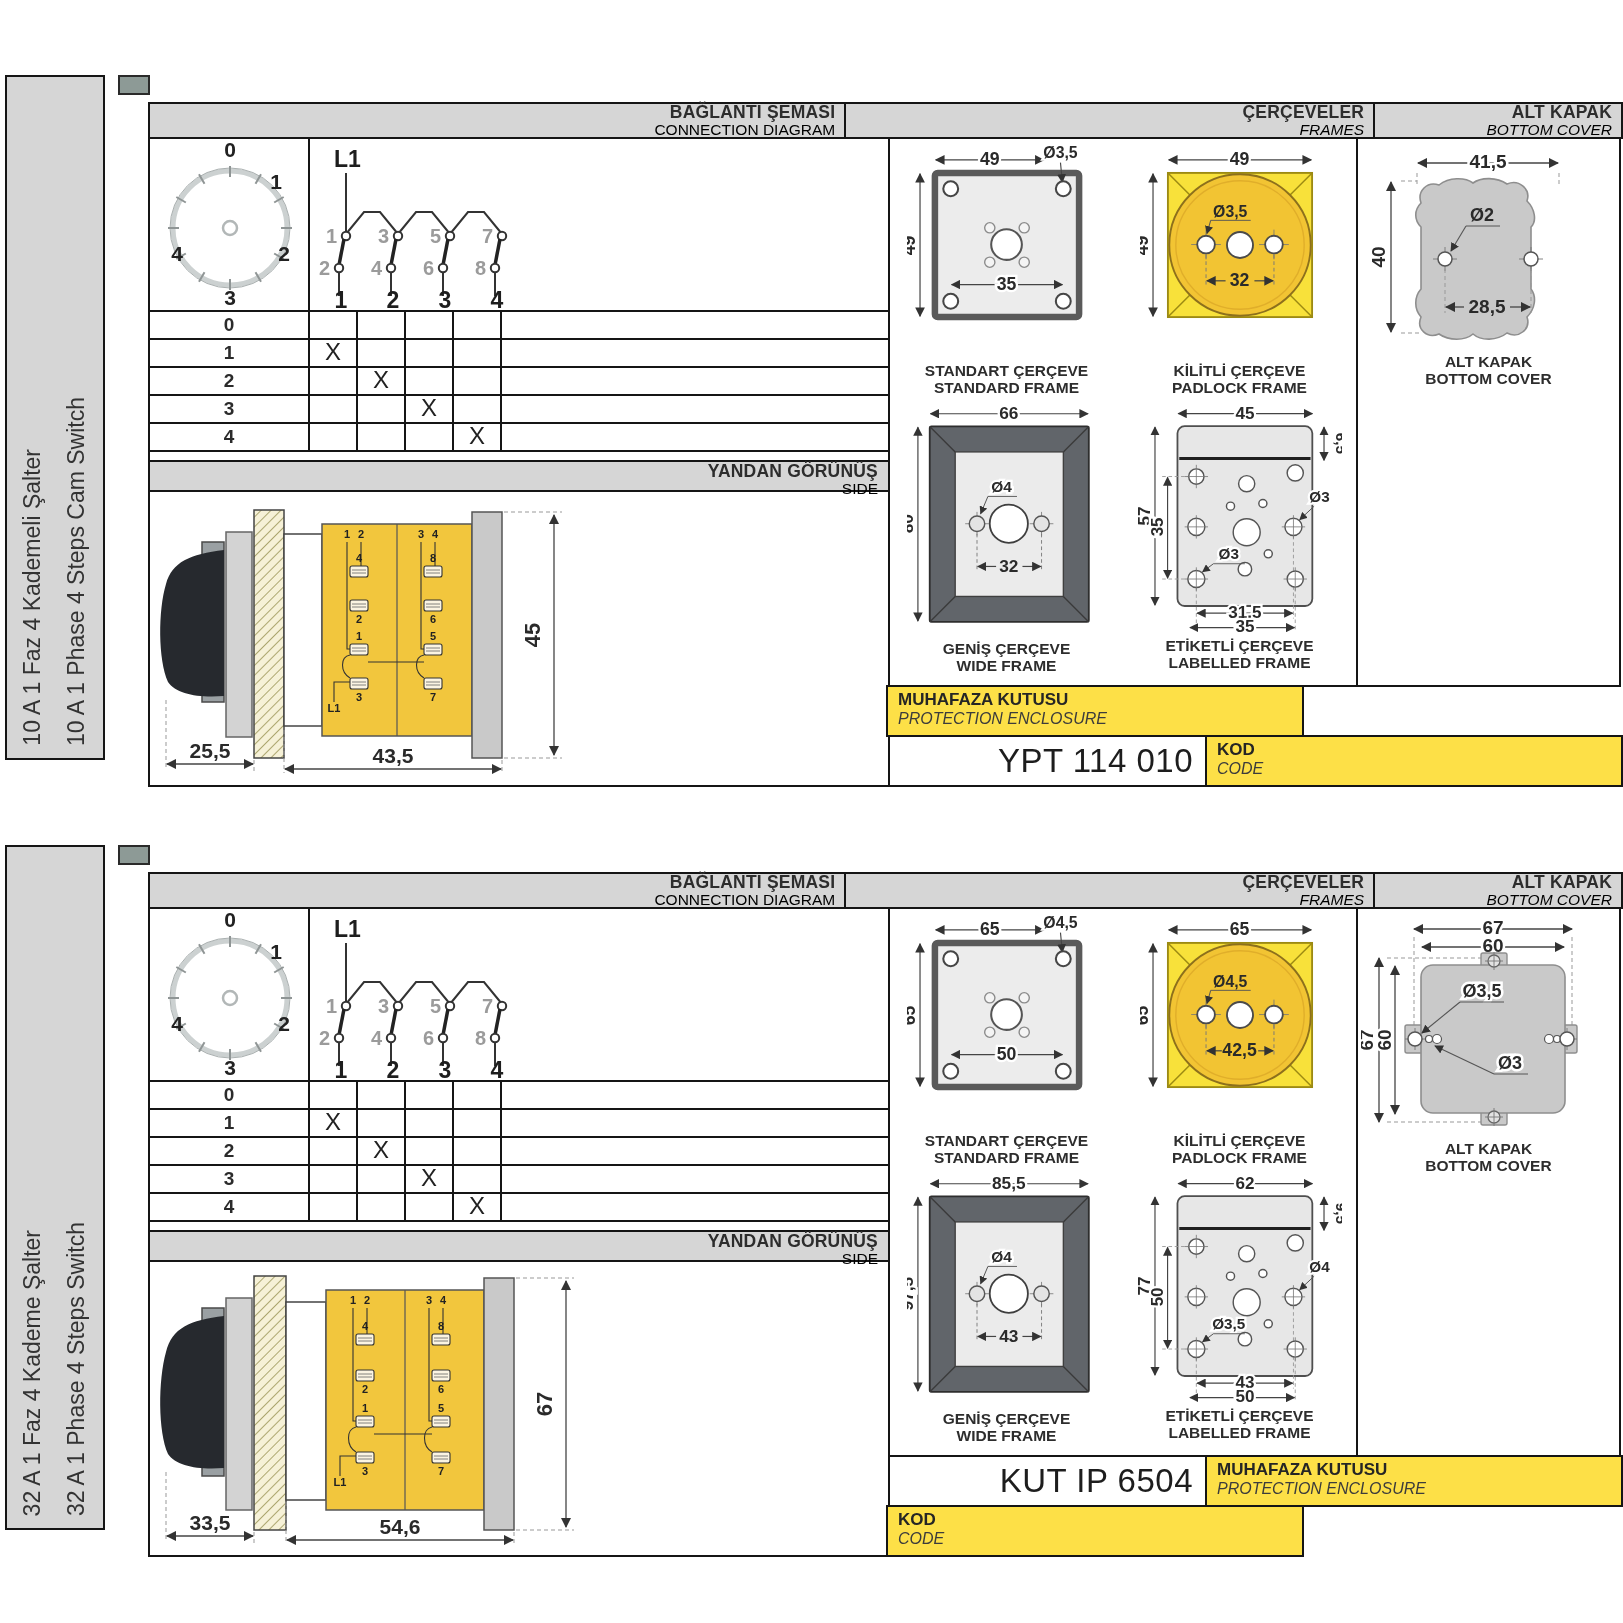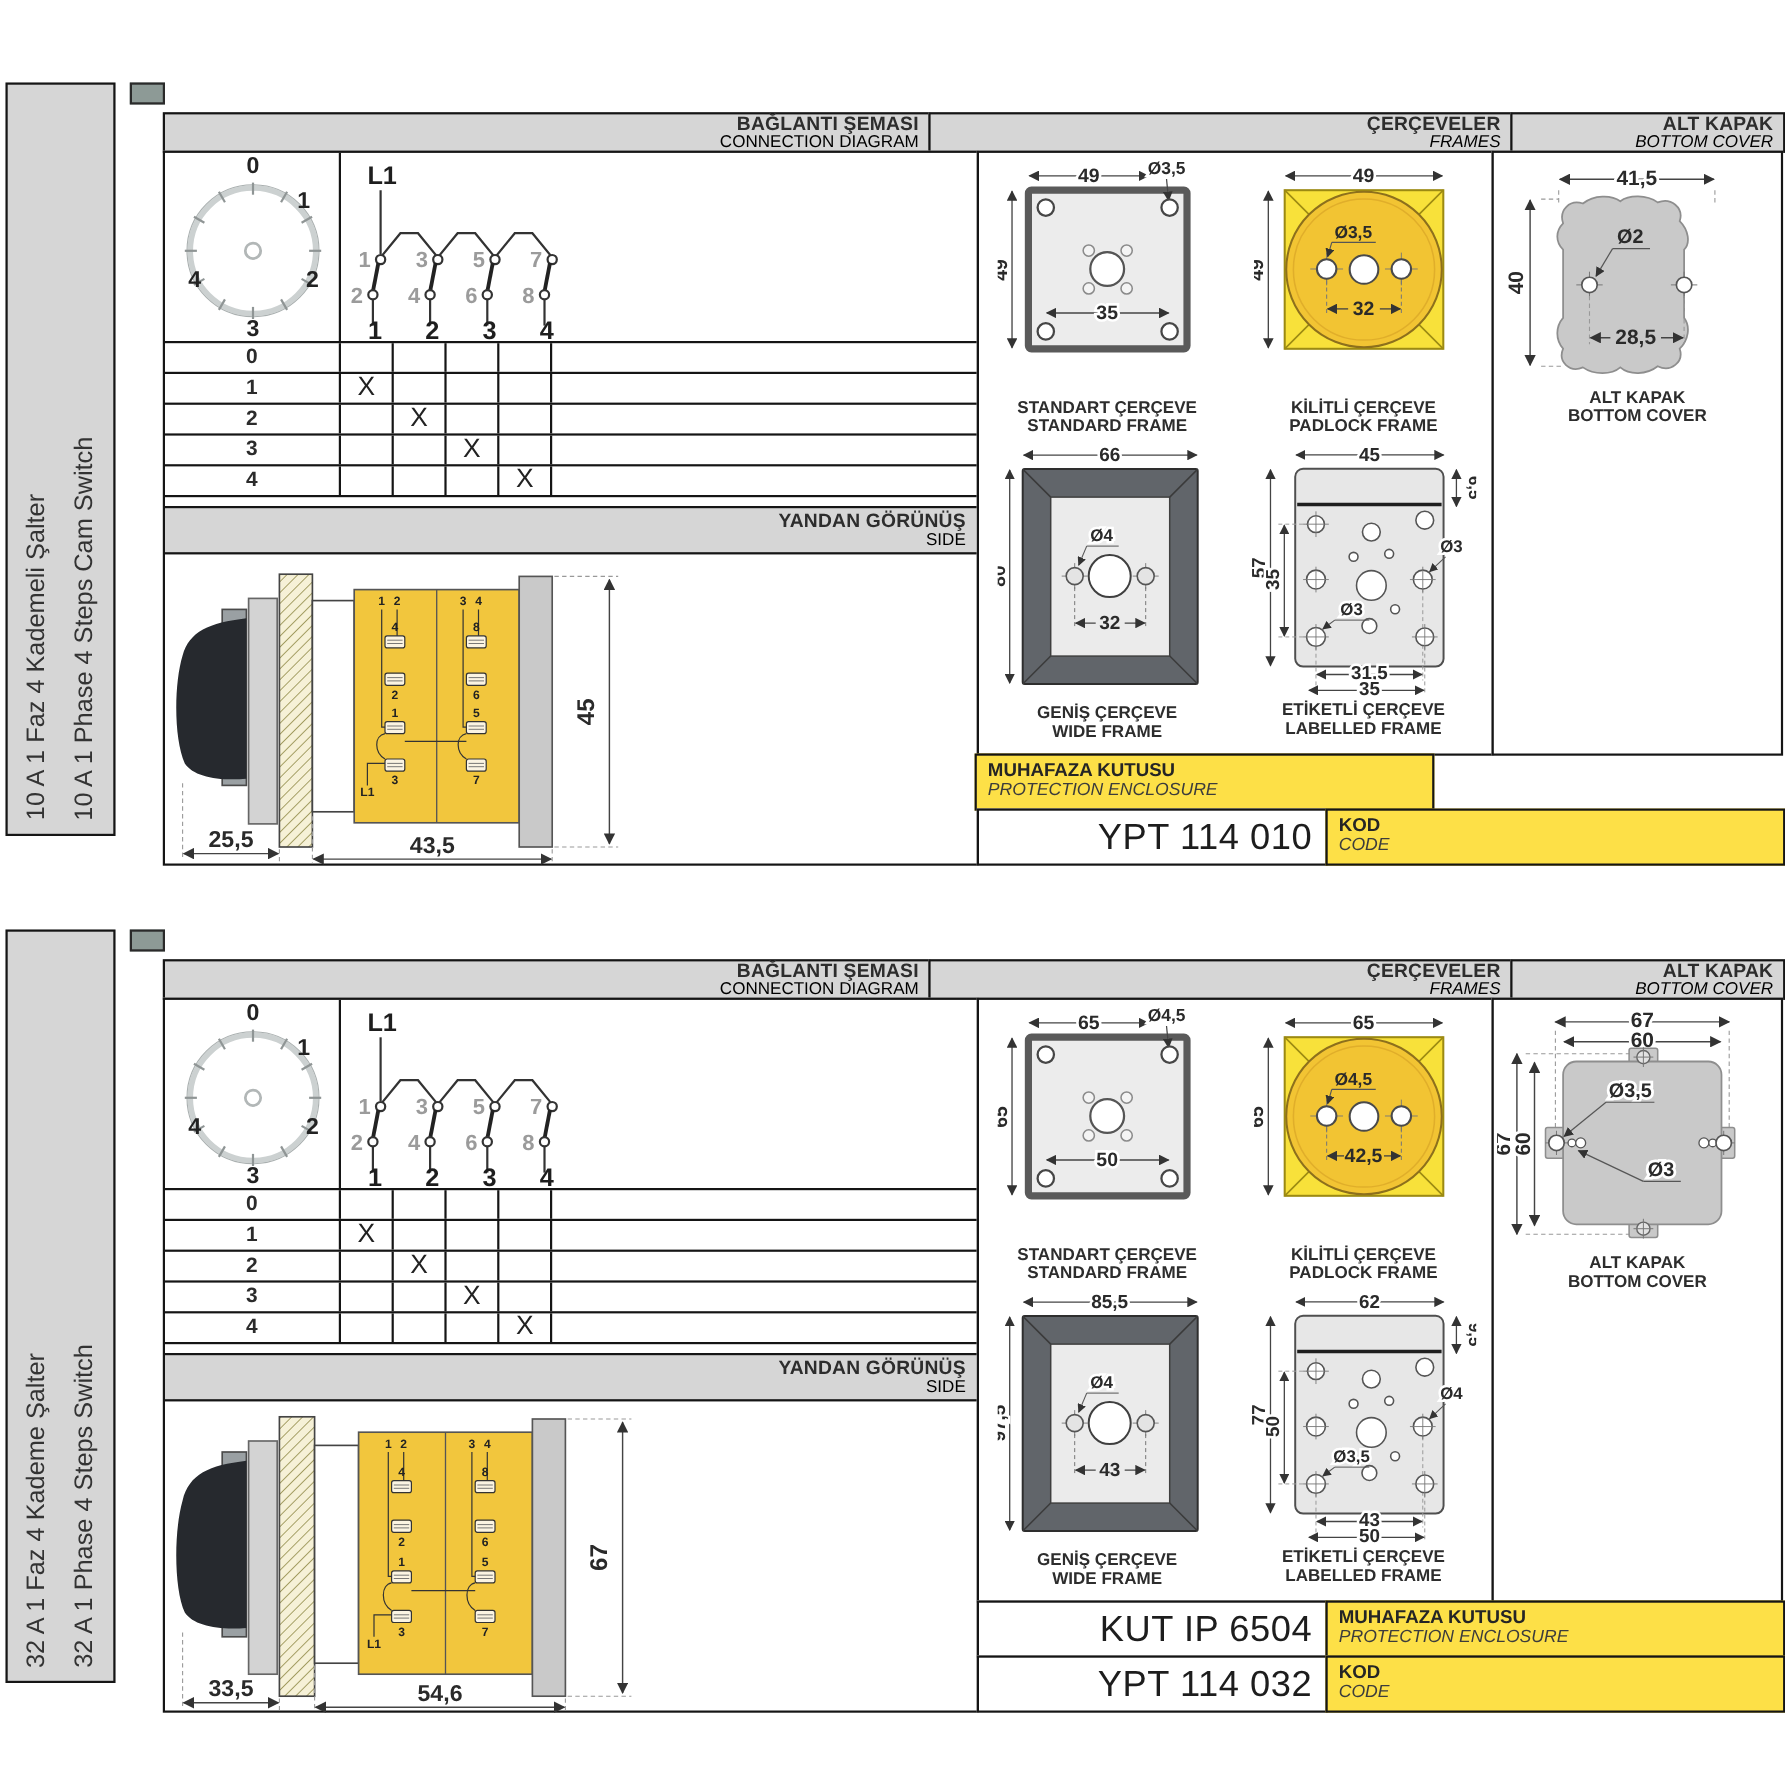--- a/index.html
+++ b/index.html
@@ -23,21 +23,21 @@
   .content{display:flex;margin-top:-2px;height:650px;}
   .conn-col{width:742px;border:2px solid #151515;background:#fff;}
   .diag-row{display:flex;height:173px;border-bottom:2px solid #151515;}
   .dial-box{width:160px;border-right:2px solid #151515;}
   .contact-box{flex:1;}
   .prow{display:flex;height:28px;border-bottom:2px solid #151515;}
   .plabel{width:160px;border-right:2px solid #151515;text-align:center;font-weight:bold;font-size:19px;line-height:26px;}
   .pcell{width:48px;border-right:2px solid #151515;text-align:center;font-size:24px;line-height:24px;color:#222;}
   .pfill{flex:1;}
   .tspacer{height:8px;}
-  .side-band{height:44px;background:#d6d6d6;border-top:2px solid #151515;border-bottom:2px solid #151515;display:flex;flex-direction:column;justify-content:center;align-items:flex-end;padding-right:10px;line-height:1.08;}
+  .side-band{height:32px;background:#d6d6d6;border-top:2px solid #151515;border-bottom:2px solid #151515;display:flex;flex-direction:column;justify-content:flex-start;align-items:flex-end;padding-right:10px;line-height:1.08;}
   .side-view{height:283px;}
   .right-wrap{margin-left:-2px;width:735px;display:flex;flex-direction:column;}
   .fc-row{display:flex;height:550px;}
   .frames-col{width:470px;border:2px solid #151515;background:#fff;display:grid;grid-template-columns:1fr 1fr;justify-items:center;align-content:start;padding-top:6px;row-gap:4px;}
   .cover-col{width:265px;margin-left:-2px;border:2px solid #151515;background:#fff;display:flex;flex-direction:column;align-items:center;padding-top:8px;}
   .fcell{display:flex;flex-direction:column;align-items:center;}
   .fcap{text-align:center;font-weight:bold;font-size:15.5px;line-height:1.12;color:#2d2d2d;margin-top:1px;}
   .code-row{display:flex;height:52px;margin-top:-2px;}
   .code-val{width:319px;border:2px solid #151515;background:#fff;font-size:33px;color:#1d1d1d;text-align:right;padding-right:12px;line-height:47px;letter-spacing:.5px;}
   .code-lbl{width:418px;margin-left:-2px;border:2px solid #151515;background:#fde047;padding:3px 0 0 10px;line-height:1.15;}
@@ -955,21 +955,20 @@
             </div>
           </div>
           <div class="code-row">
             <div class="code-val">KUT IP 6504</div>
             <div class="code-lbl">
               <div class="cl-tr">MUHAFAZA KUTUSU</div>
               <div class="cl-en">PROTECTION ENCLOSURE</div>
             </div>
           </div>
           <div class="code-row">
-            <div class="code-val">YPT 114 032</div>
             <div class="code-lbl">
               <div class="cl-tr">KOD</div>
               <div class="cl-en">CODE</div>
             </div>
           </div>
         </div>
       </div>
     </div>
   </div>
 

